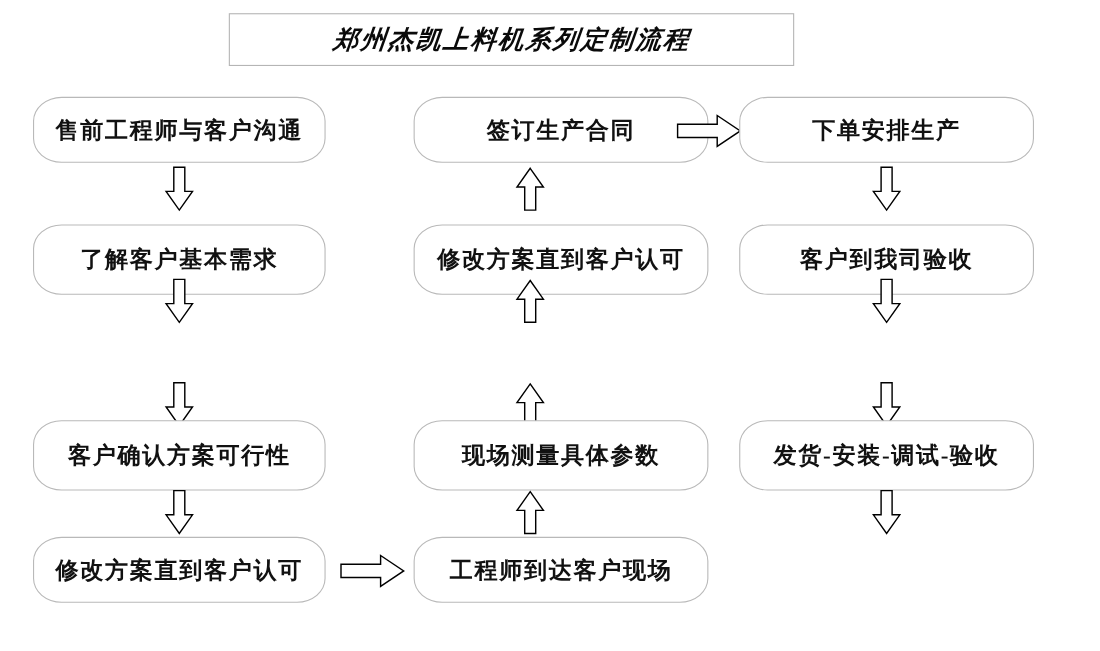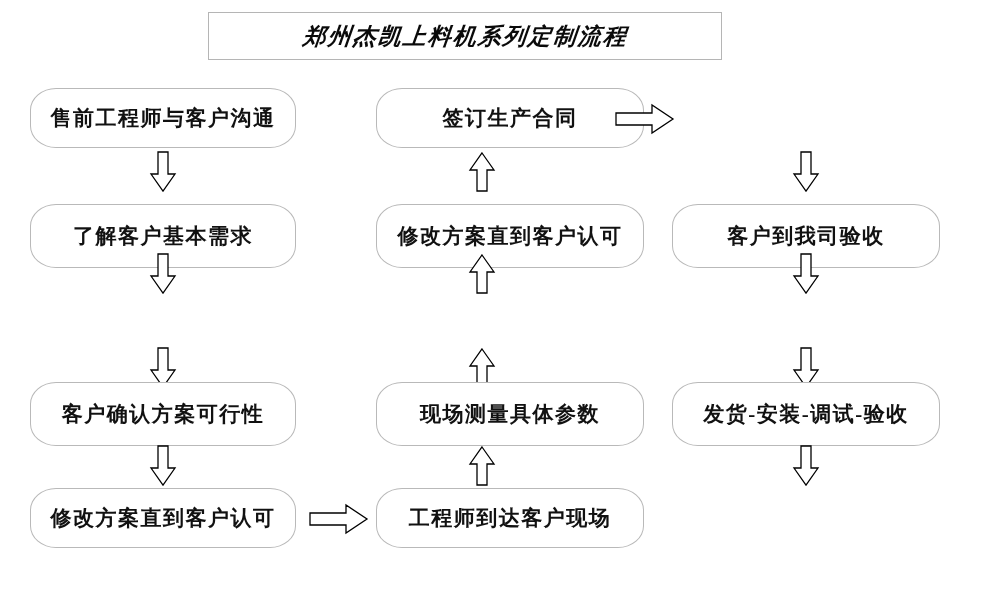--- a/index.html
+++ b/index.html
@@ -198,20 +198,23 @@
   <div class="node col-b row-5">
     <span class="node-label">工程师到达客户现场</span>
   </div>
 
   <div class="arrow arrow-h ah-top">
     <svg width="58" height="30" viewBox="0 0 58 30">
       <polygon points="0,9 36,9 36,1 57,15 36,29 36,21 0,21" fill="#ffffff" stroke="#000000" stroke-width="1.3"></polygon>
     </svg>
   </div>
 
+  <div class="node col-c row-1">
+    <span class="node-label">下单安排生产</span>
+  </div>
 
   <div class="arrow arrow-v av-c ay-12">
     <svg width="26" height="40" viewBox="0 0 26 40">
       <polygon points="8,0 18,0 18,22 25,22 13,39 1,22 8,22" fill="#ffffff" stroke="#000000" stroke-width="1.3"></polygon>
     </svg>
   </div>
 
   <div class="node col-c row-2">
     <span class="node-label">客户到我司验收</span>
   </div>

